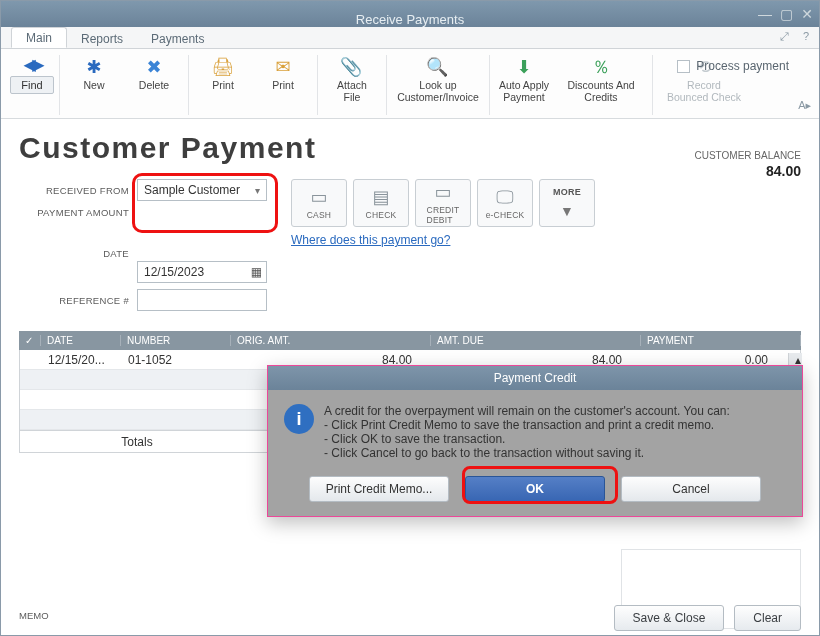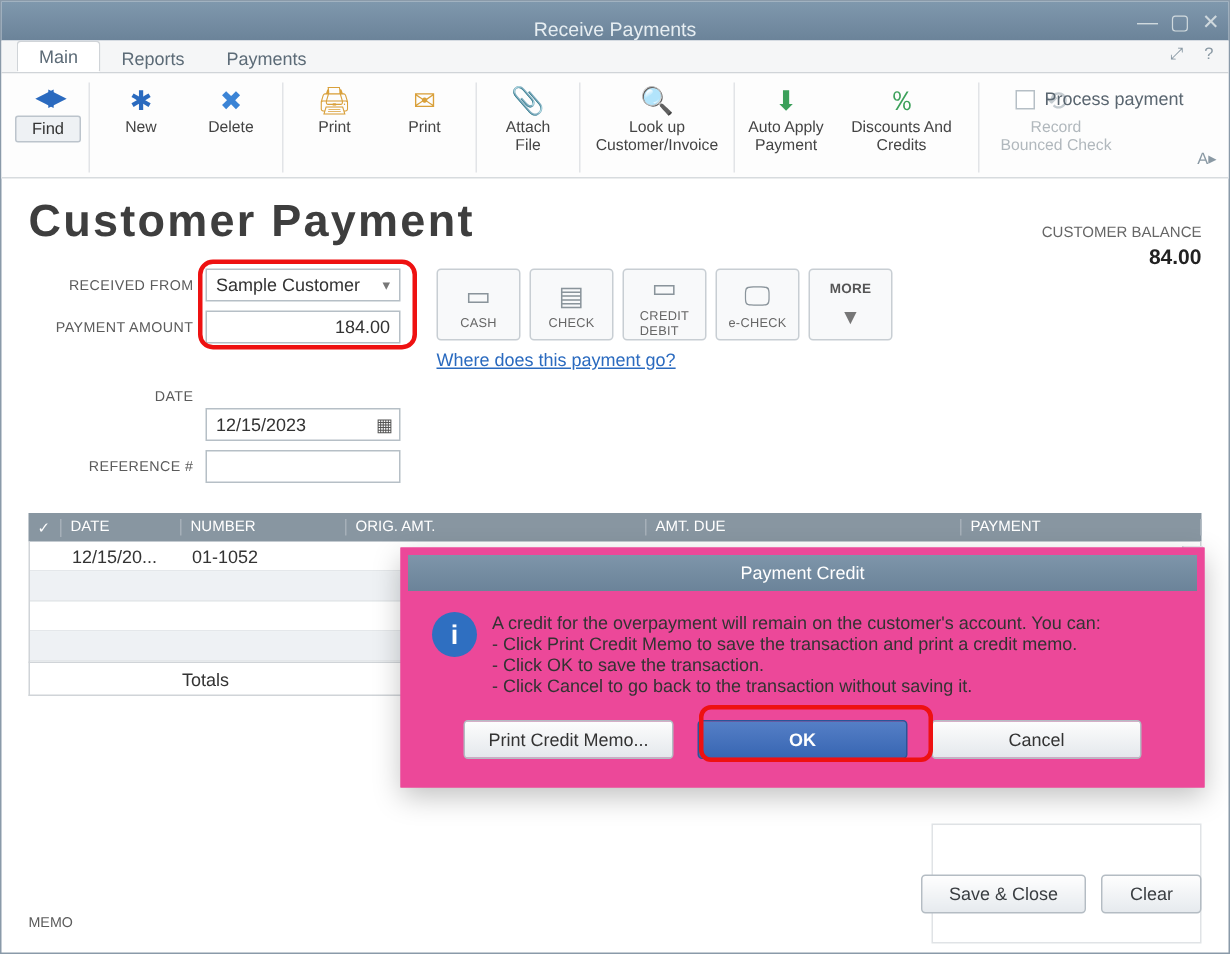--- a/index.html
+++ b/index.html
@@ -53,28 +53,28 @@
   .grow > div { padding:0 6px; }
   .grow .chk { text-align:center; color:#555;}
   .grow .r { text-align:right; padding-right:20px;}
   .grow:nth-child(even){ background:#eef1f4;}
   .scrollv { background:#e8ebee; border-left:1px solid #d0d4d8;}
   .totrow { display:grid; grid-template-columns:22px 190px 200px 210px 160px; height:22px; border:1px solid #d0d4d8; border-top:none; font-size:12px; align-items:center;}
   .totrow .tlab { text-align:center; font-weight:normal;}
 
   .memo { position:absolute; left:18px; bottom:14px; display:flex; align-items:center; gap:6px;text-align:right;}
   .memo .fld { width:190px;}
-  .bottombtns { position:absolute; right:18px; bottom:26px; display:flex; gap:10px;align-items:flex-end;}
+  .bottombtns { position:absolute; right:18px; bottom:4px; display:flex; gap:10px;align-items:flex-end;}
   .btn { height:26px; padding:0 18px; border:1px solid #b4bcc3; background:linear-gradient(#fefefe,#e6eaee); border-radius:3px; font-size:12px; color:#3a3e42; cursor:pointer; display:flex; align-items:center;}
   .btn.primary { background:linear-gradient(#5b8ed0,#3f72b9); color:#fff; border:1px solid #2d5fa4;}
   .appliedlbl { position:absolute; right:120px; bottom:80px; font-size:9px; color:#777;}
   .sidesummary { position:absolute; right:18px; top:430px; width:180px; height:80px; border:1px solid #e0e3e6;}
 
   
-  .modal { position:absolute; left:266px; top:364px; width:536px; border:5px solid #ec4899; background:#ec4899; box-shadow:0 6px 18px rgba(0,0,0,.25); z-index:50;}
+  .modal { position:absolute; left:266px; top:364px; width:536px; border:1px solid #ec4899; background:#a3a3a3; box-shadow:0 6px 18px rgba(0,0,0,.25); z-index:50;}
   .modal .mtitle { height:24px; background:linear-gradient(#7e95aa,#6b8399); color:#fff; font-size:12px; display:flex; align-items:center; justify-content:center;}
   .modal .mbody { padding:14px 16px 12px; font-size:12px; color:#333;}
   .modal .micon { float:left; width:30px; height:30px; border-radius:15px; background:#2f6fc1; color:#fff; font-weight:bold; display:flex; align-items:center; justify-content:center; margin-right:10px; font-size:18px;}
   .modal .mbtns { display:flex; gap:16px; justify-content:center; padding:4px 0 14px;}
   .modal .mbtn { width:140px; height:26px; border:1px solid #b4bcc3; background:linear-gradient(#fdfdfd,#e4e8ec); border-radius:3px; font-size:12px; display:flex; align-items:center; justify-content:center; cursor:pointer;}
   .modal .mbtn.pr { background:linear-gradient(#557fc6,#3866b3); border:1px solid #2a5597; color:#fff; font-weight:bold;}
   .redbox2 { position:absolute; border:3px solid #e11; border-radius:8px; pointer-events:none;}
 </style>
 </head>
 <body>
@@ -183,23 +183,20 @@
       <div style="position:relative;">
         <div class="formrow">
           <div class="lbl">RECEIVED FROM</div>
           <div class="fld dd">
             <span>Sample Customer</span>
               <span class="caret">▾</span>
           </div>
         </div>
         <div class="formrow">
           <div class="lbl">PAYMENT AMOUNT</div>
-          <div class="fld amountfld">
-              <span>184.00</span>
-            </div>
         </div>
         <div class="redbox" style="left:113px; top:-6px; width:146px; height:60px;"></div>
         <div class="formrow">
           <div class="lbl">DATE</div>
           <div class="fld datefld">
               <span>12/15/2023</span>
               <span class="calicn">▦</span>
             </div>
         </div>
         <div class="formrow">

